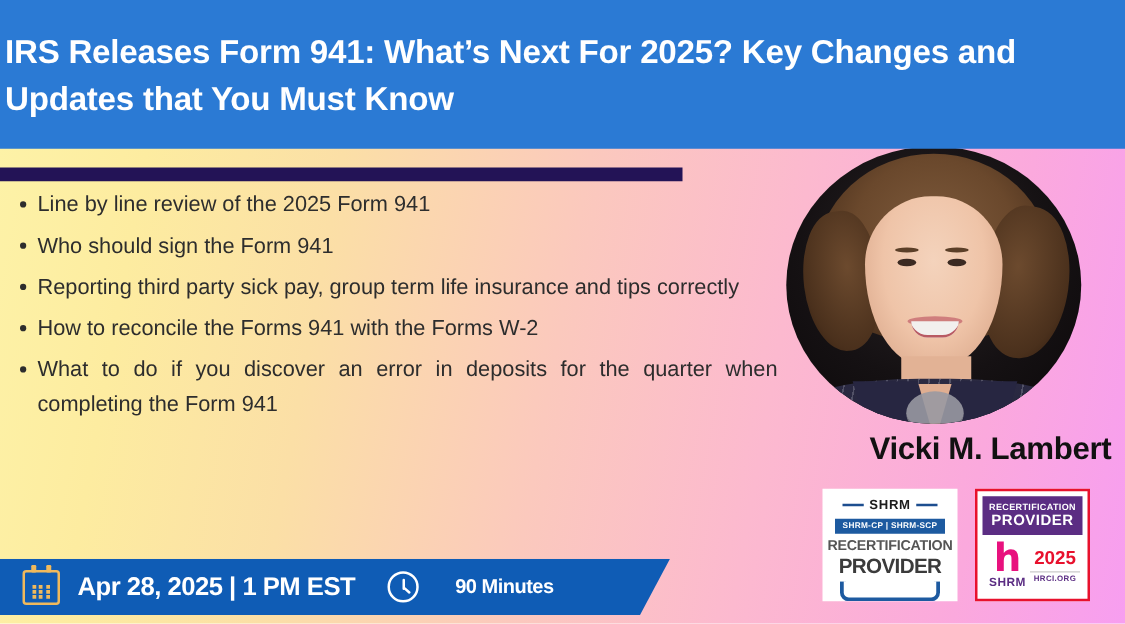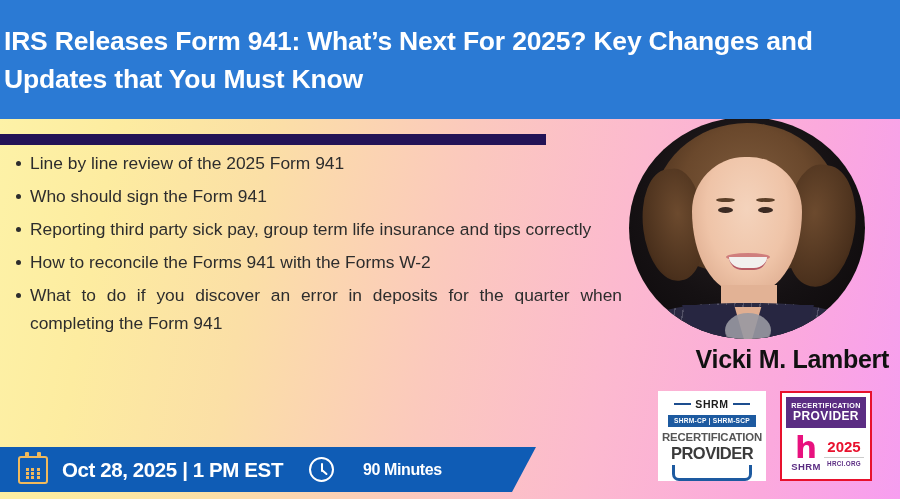--- a/index.html
+++ b/index.html
@@ -298,18 +298,18 @@
           <i></i>
           <i></i>
           <i></i>
           <i></i>
           <i></i>
           <i></i>
           <i></i>
           <i></i>
       </div>
     </div>
-    <div class="bar-date">Oct 28, 2025 | 1 PM EST</div>
+    <div class="bar-date">Apr 28, 2025 | 1 PM EST</div>
     <div class="clock-icon"></div>
     <div class="bar-duration">90 Minutes</div>
   </div>
 
 </div>
 
 </body></html>

